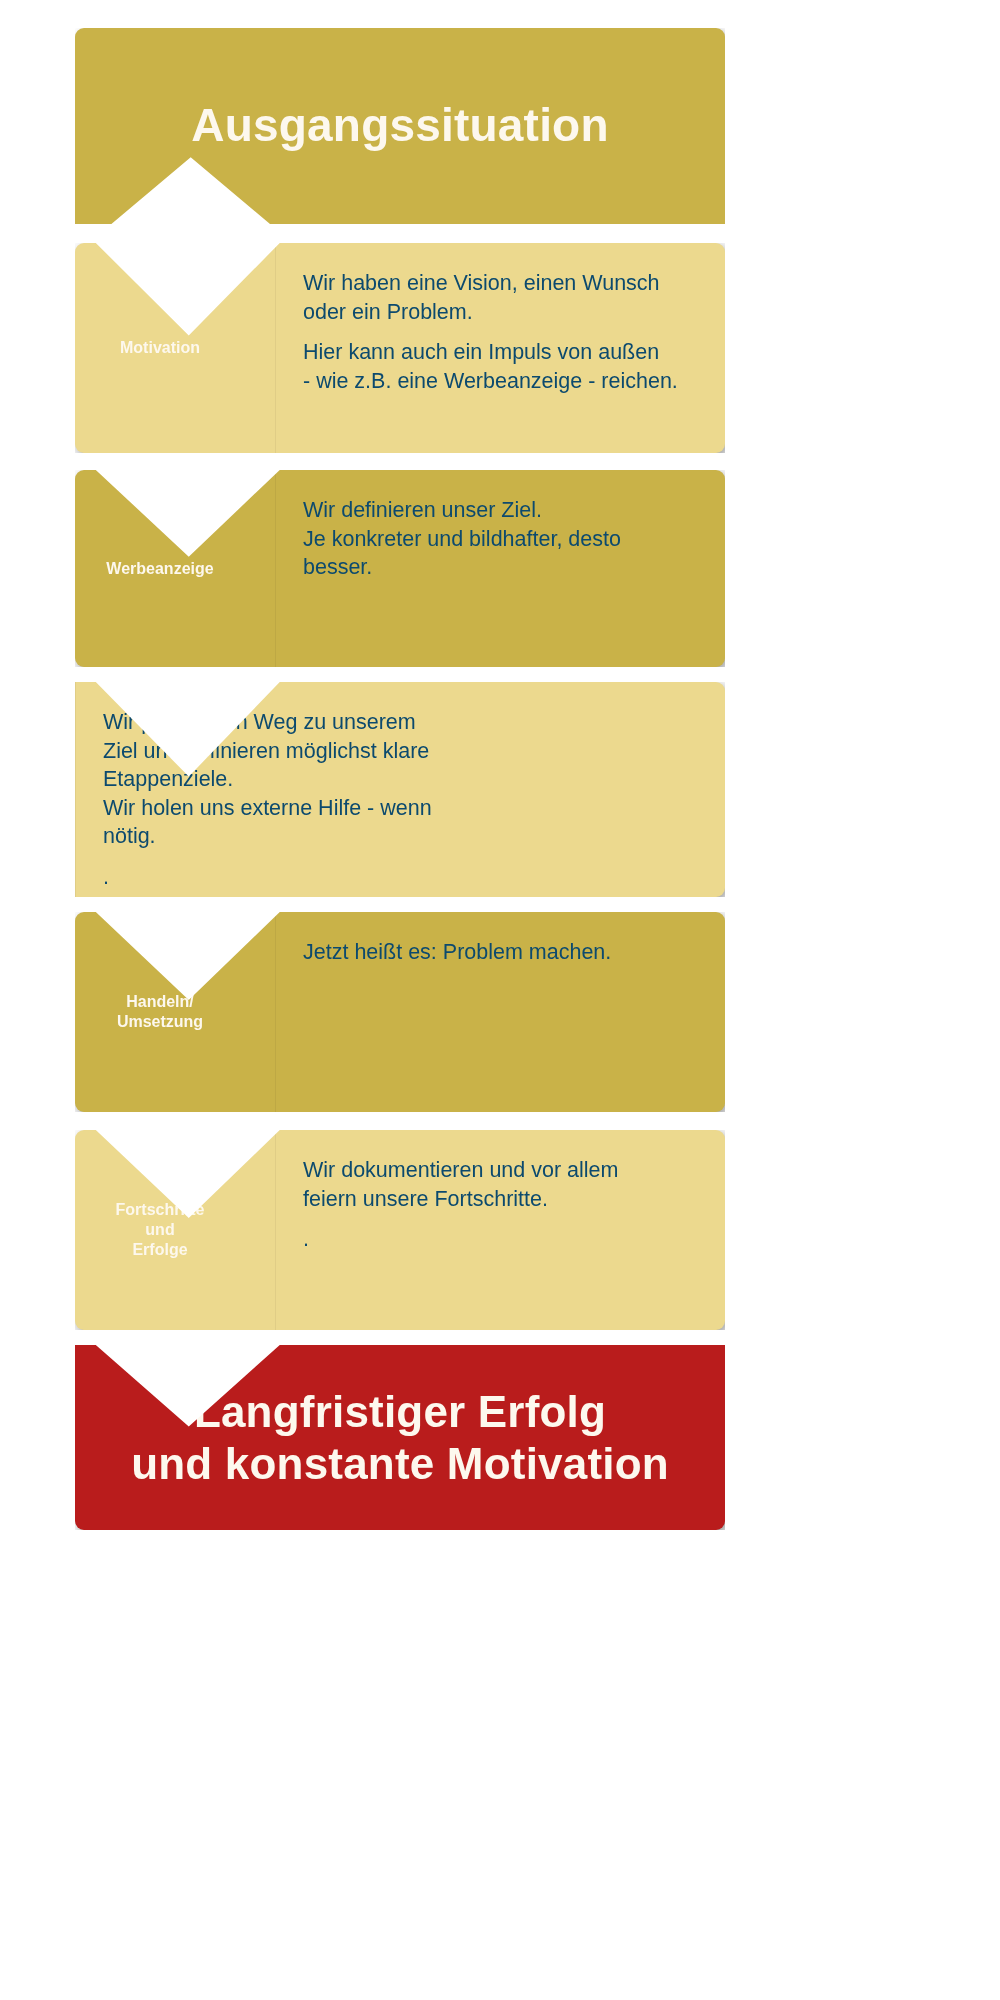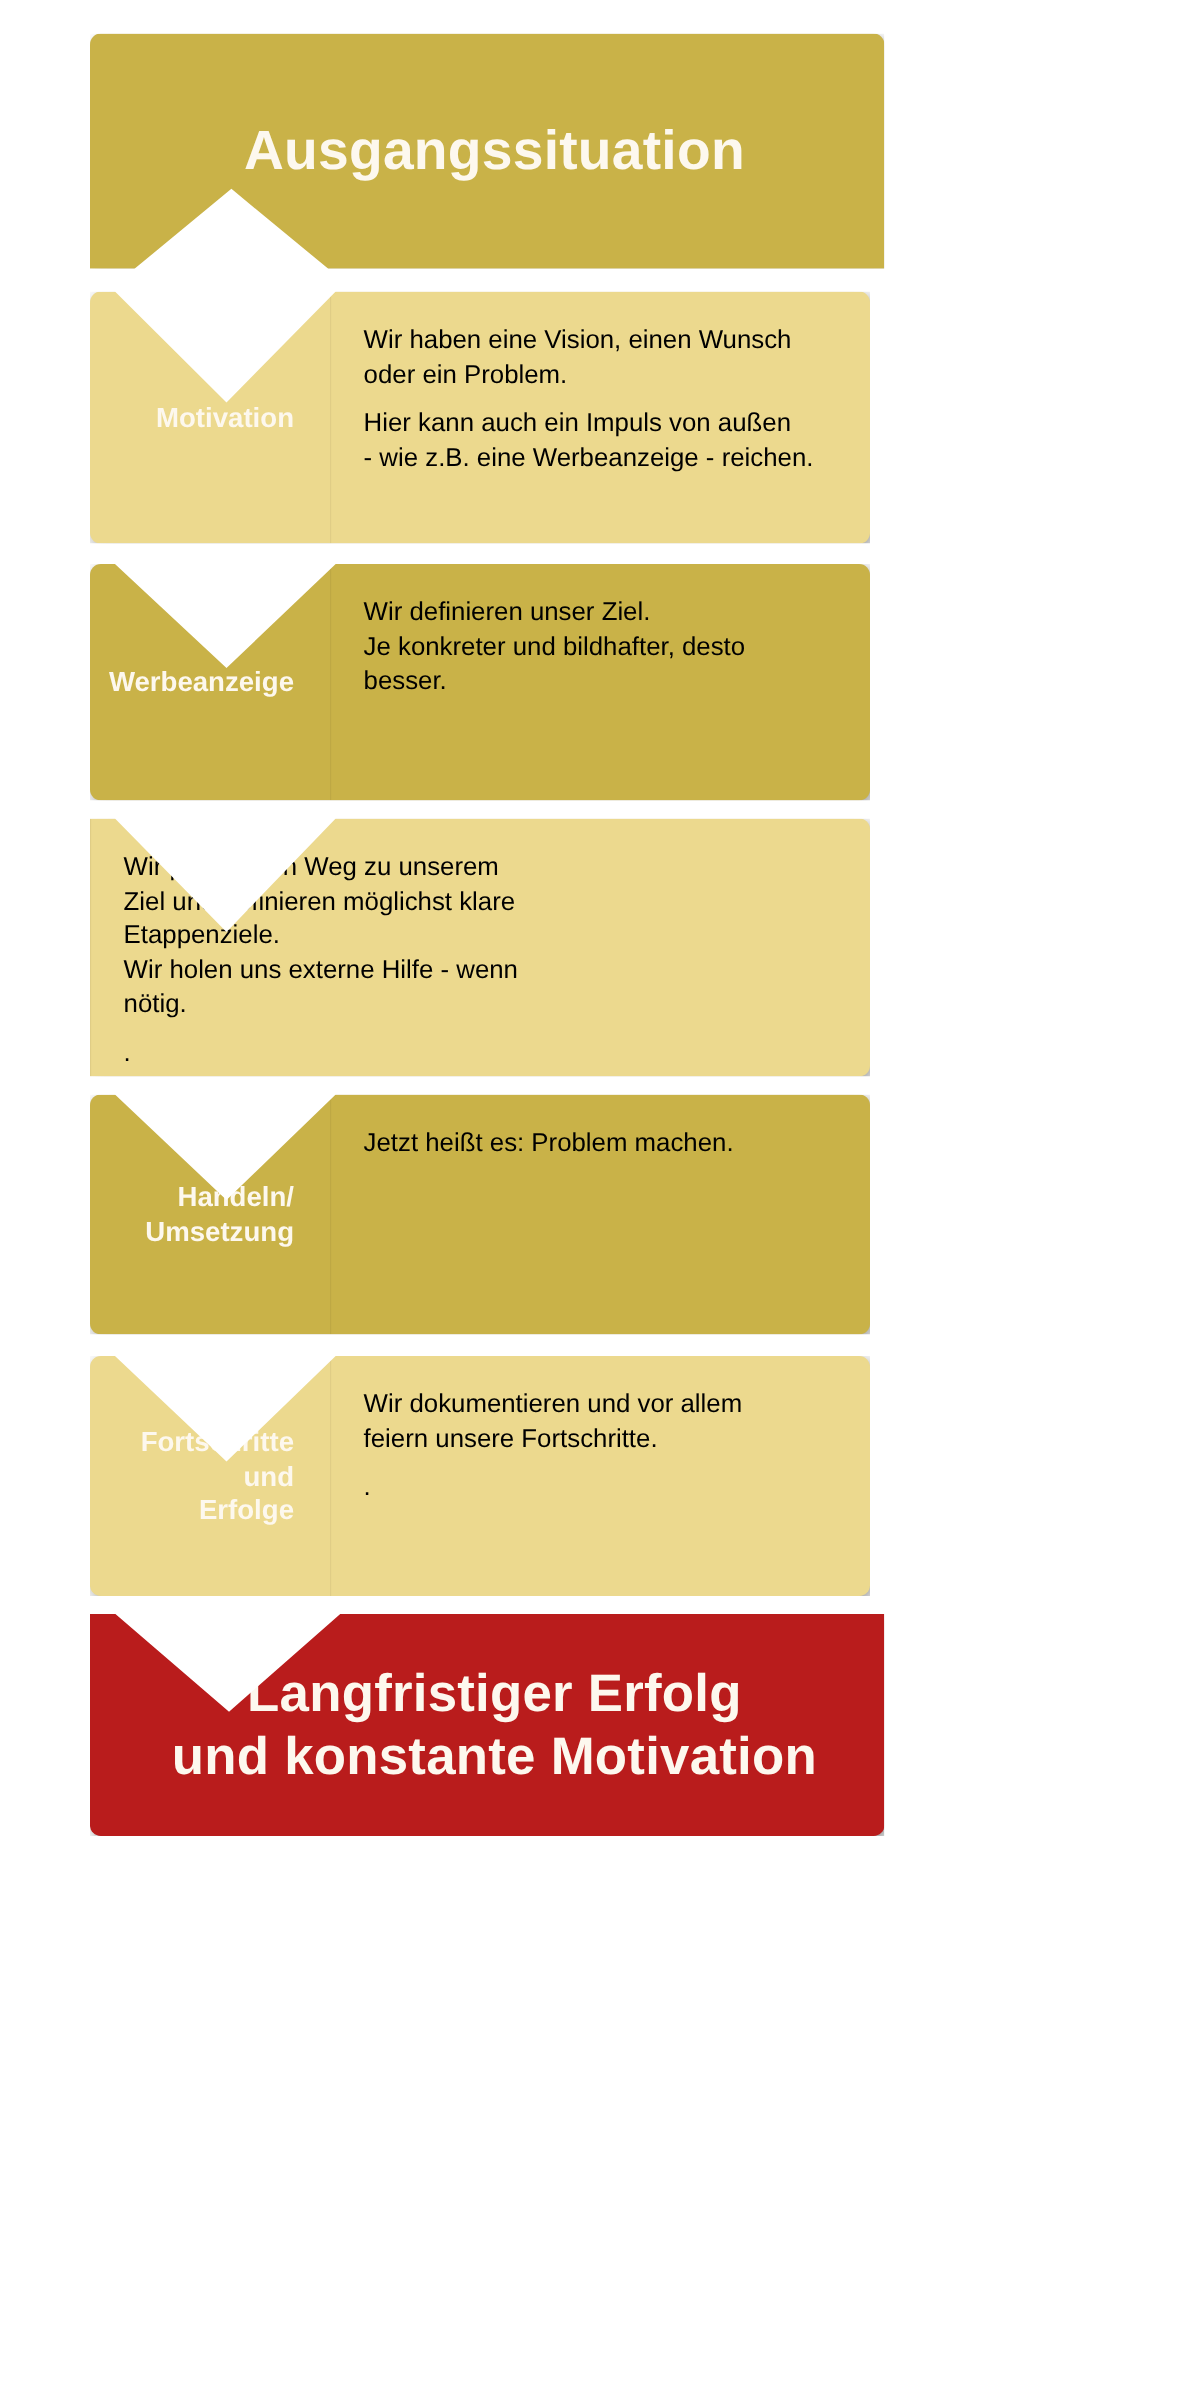--- a/index.html
+++ b/index.html
@@ -16,21 +16,20 @@
     width:1000px;
     height:2000px;
   }
 
   
   .band{
     position:absolute;
     left:75px;
     width:650px;
     filter:drop-shadow(3px 4px 5px rgba(0,0,0,0.40));
-    padding-left:12px;
   }
 
   
   .banner-top{
     top:28px;
     height:195px;
     background:#c9b248;
     border-radius:9px 9px 0 0;
     -webkit-clip-path: polygon(0 0,100% 0,100% 100%,30% 100%,17.8% 66%,5.6% 100%,0 100%);
     clip-path: polygon(0 0,100% 0,100% 100%,30% 100%,17.8% 66%,5.6% 100%,0 100%);
@@ -84,31 +83,31 @@
     line-height:1.16;
     text-align:center;
     letter-spacing:0.2px;
     padding:0 20px;
   }
   .banner-bot .banner-title{font-size:44px;}
 
   .label{
     color:#fdf8ee;
     font-weight:bold;
-    font-size:23px;
+    font-size:16px;
     line-height:1.25;
-    text-align:right;
+    text-align:center;
     width:100%;
     padding-right:30px;
     box-sizing:border-box;
     white-space:pre-line;
   }
 
   .text{
-    color:#000000;
+    color:#0c4a6e;
     font-size:21.5px;
     line-height:1.33;
     white-space:pre-line;
     font-weight:400;
   }
   .text.second{margin-top:12px;}
 
   
   .row .body:before{
     content:"";

